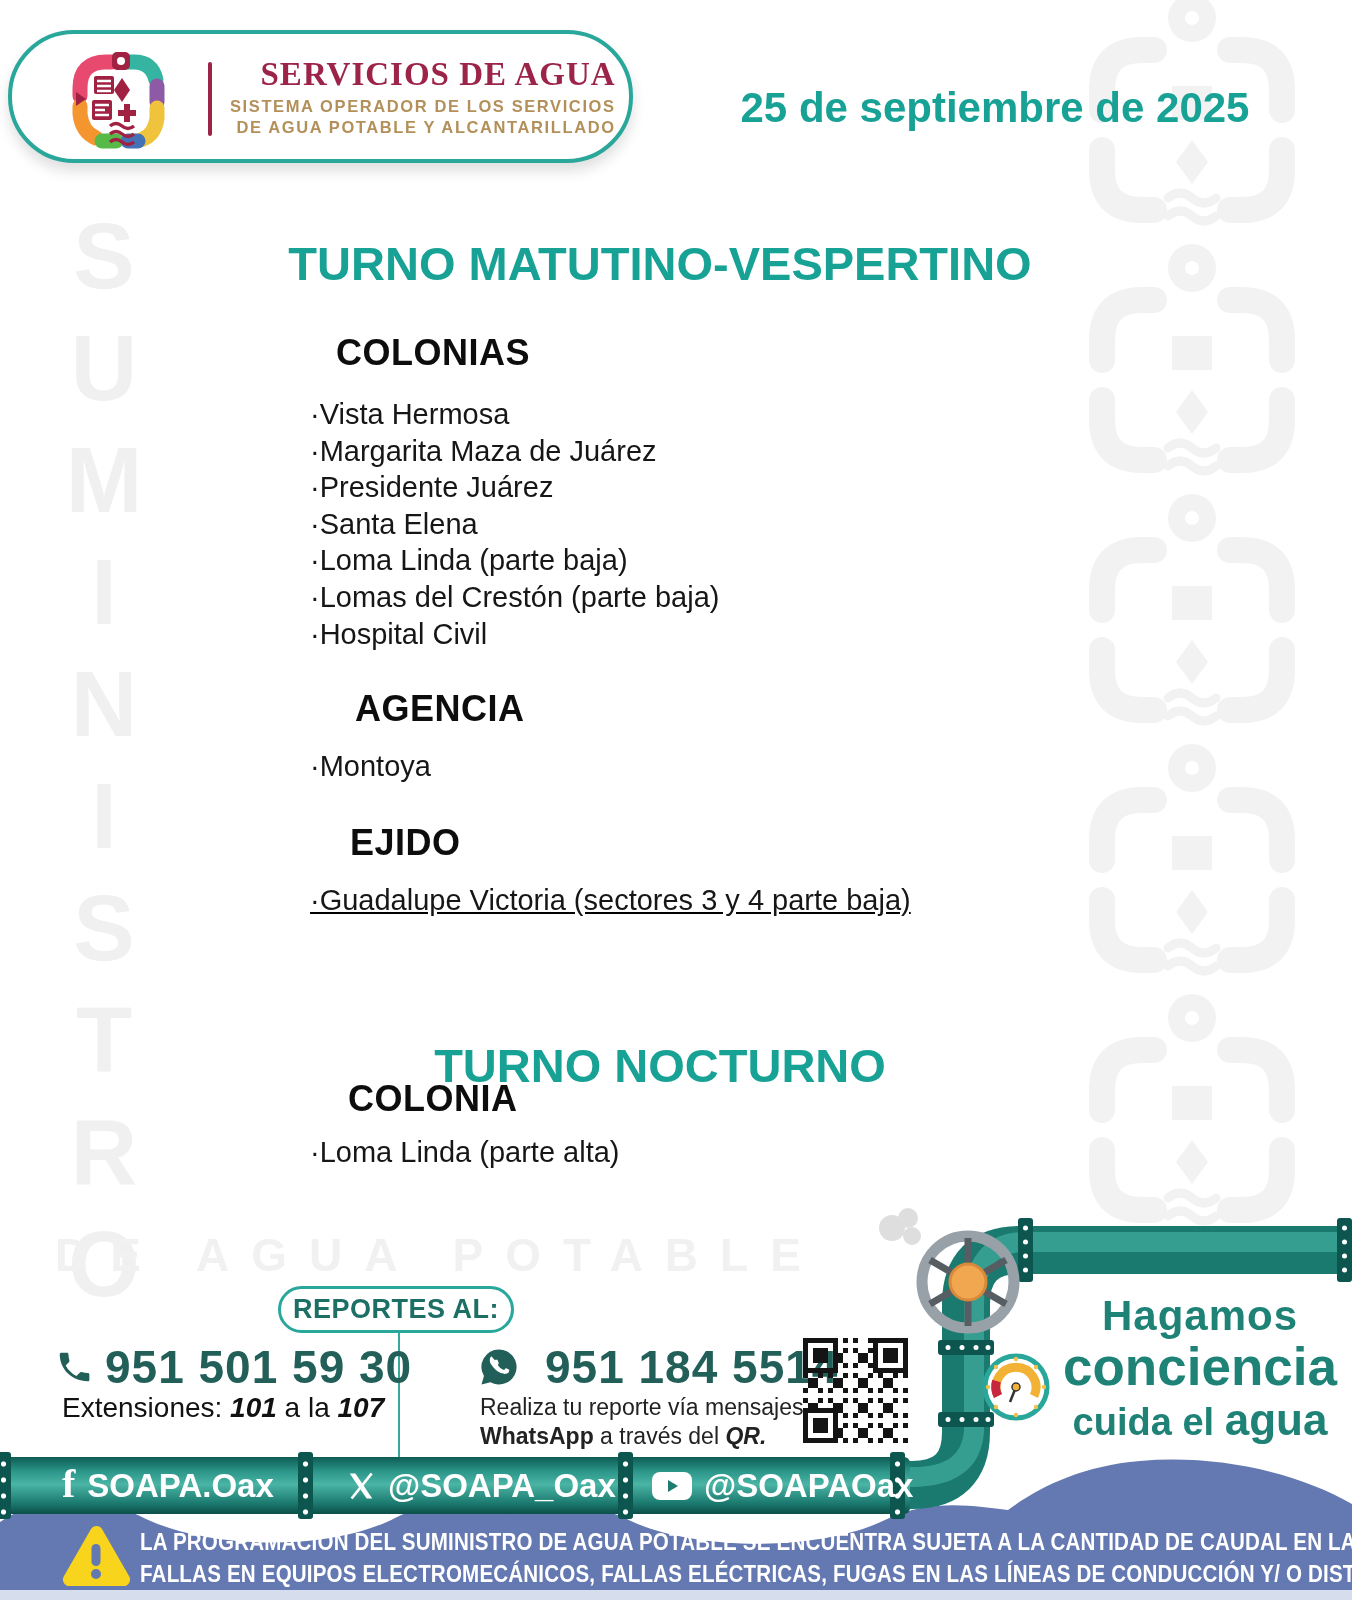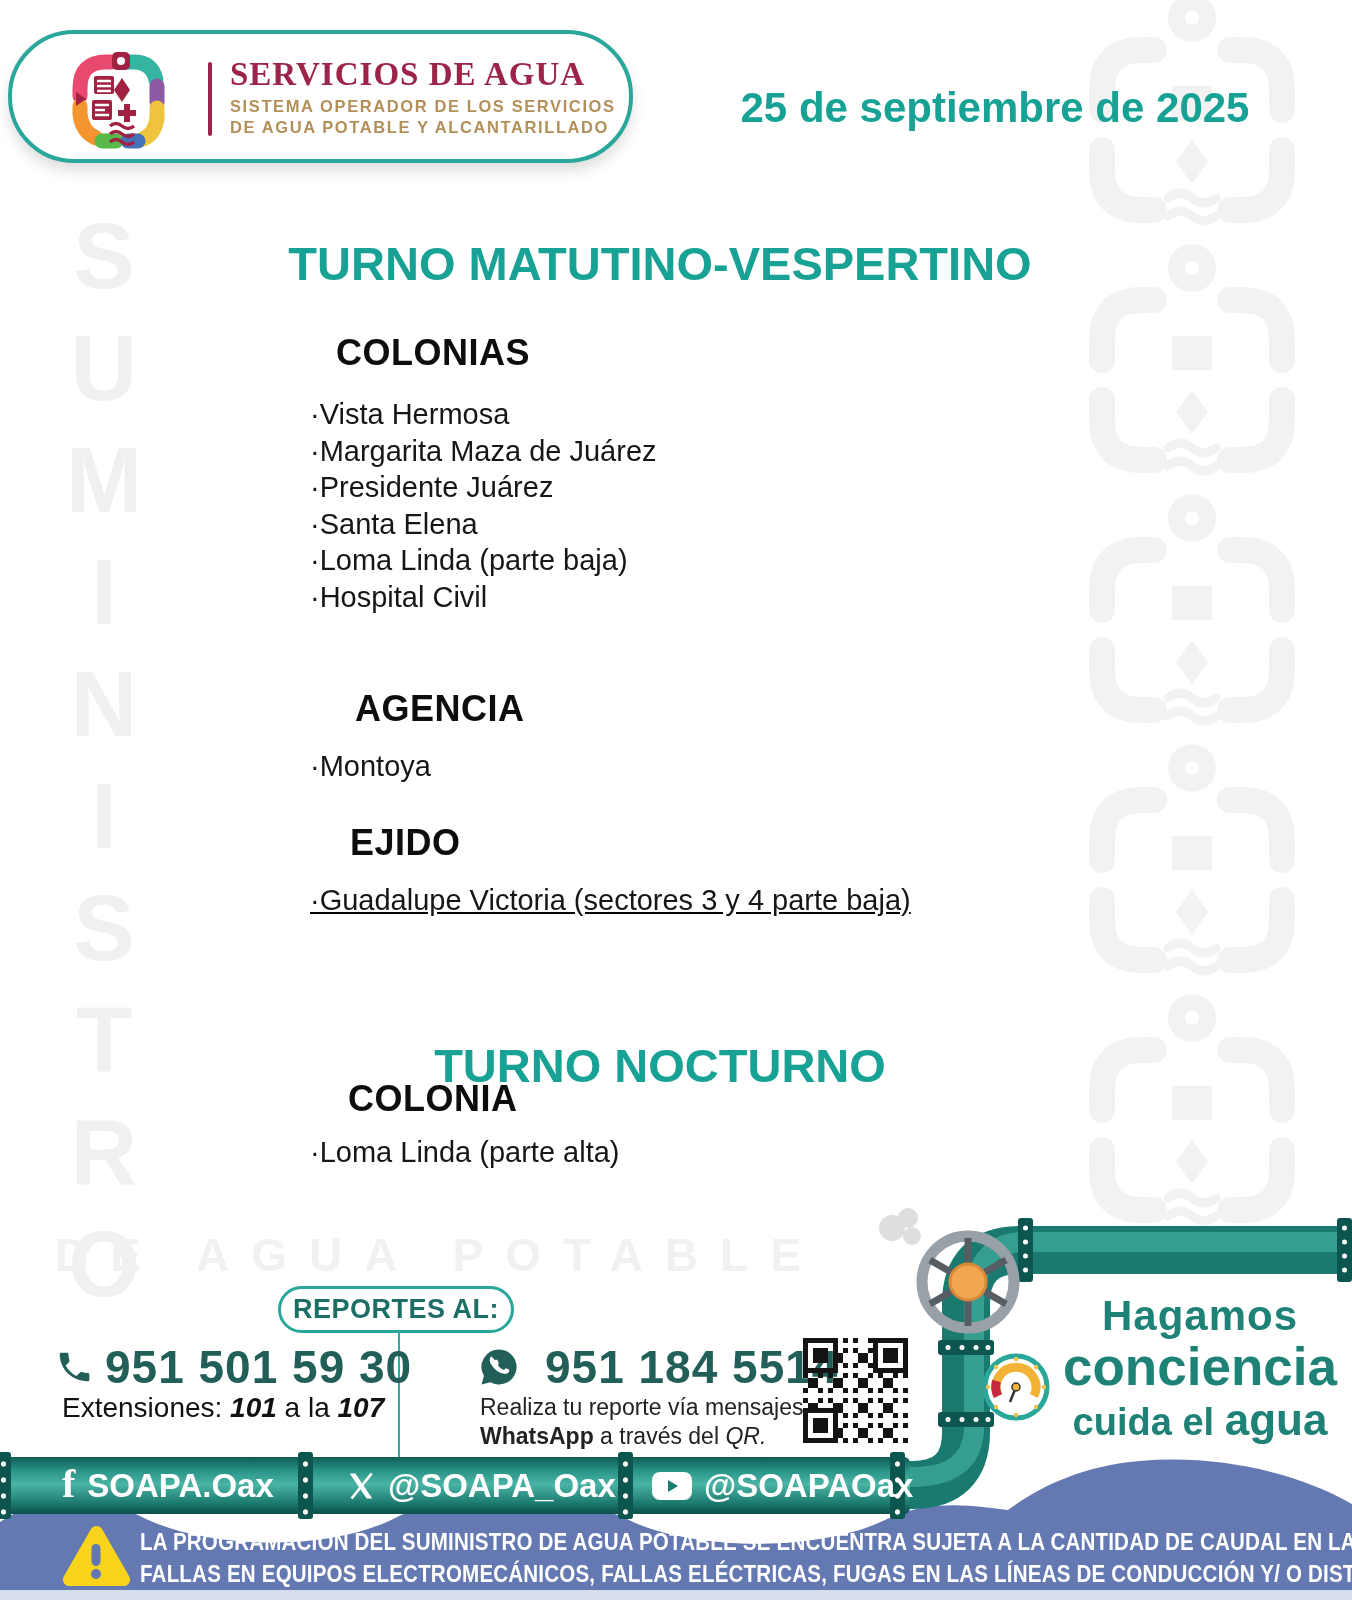--- a/index.html
+++ b/index.html
@@ -17,21 +17,21 @@
   .wm-horizontal {
     position:absolute; left:55px; top:1228px; z-index:0;
     font-size:46px; font-weight:bold; color:#f1f1f1; letter-spacing:22px; white-space:nowrap;
   }
   .wm-pattern { position:absolute; right:0; top:0; z-index:0; }
   
   .brand-pill {
     position:absolute; left:8px; top:30px; width:625px; height:133px; z-index:3;
     background:#fff; border:4px solid #2aa79b; border-radius:66px;
     box-shadow:0 8px 14px rgba(0,0,0,.13);
-    display:flex; align-items:center;
+    display:flex; align-items:center;text-align:right;
   }
   .brand-logo { position:absolute; left:48px; top:14px; }
   .brand-divider { position:absolute; left:196px; top:28px; width:4px; height:74px; background:#9d2449; border-radius:2px; }
   .brand-text { position:absolute; left:218px; top:22px; }
   .brand-title {
     font-family:"Liberation Serif", serif; font-weight:bold;
     font-size:33px; color:#9d2449; letter-spacing:1px;
   }
   .brand-sub { font-size:16.5px; font-weight:bold; color:#b3905a; letter-spacing:1.6px; margin-top:4px; }
   .date {
@@ -64,21 +64,21 @@
     font-size:27px; font-weight:bold; color:#1d6e64; letter-spacing:0.5px;
   }
   .reportes-divider { position:absolute; z-index:2; left:398px; top:1333px; width:2px; height:128px; background:#35a99b; }
   .phone-row { position:absolute; z-index:3; left:55px; top:1340px; display:flex; align-items:center; gap:12px; }
   .big-number { font-size:46px; font-weight:bold; color:#235f59; letter-spacing:1px; white-space:nowrap; }
   .extensions { position:absolute; z-index:3; left:62px; top:1392px; font-size:28px; color:#111; }
   .extensions b { font-style:italic; font-weight:bold; }
   .wa-row { position:absolute; z-index:3; left:478px; top:1340px; display:flex; align-items:center; gap:25px; }
   .wa-note { position:absolute; z-index:3; left:480px; top:1393px; font-size:23px; color:#222; line-height:29px; }
   .wa-note b { font-weight:bold; }
-  .wa-note i { font-style:italic; font-weight:normal;margin-top:20px; }
+  .wa-note i { font-style:italic; font-weight:bold;margin-top:20px; }
   .qr-box { position:absolute; z-index:3; left:803px; top:1338px; }
   
   .campaign { position:absolute; z-index:6; left:1050px; top:1292px; width:300px; text-align:center; color:#1f8276; }
   .campaign .c1 { font-size:42px; font-weight:bold; letter-spacing:1px; }
   .campaign .c2 { font-size:53px; font-weight:bold; margin-top:-4px; letter-spacing:0px; }
   .campaign .c3 { font-size:38px; font-weight:bold; margin-top:-2px; }
   .campaign .c3 .agua { font-size:44px; }
   
   .wave-svg { position:absolute; left:0; top:1450px; z-index:4; }
   .notice-triangle { position:absolute; z-index:6; left:60px; top:1524px; }
@@ -175,20 +175,21 @@
 
   <div class="turno-title t-matutino">TURNO MATUTINO-VESPERTINO</div>
 
   <div class="sec-heading h-colonias">COLONIAS</div>
   <ul class="item-list l-colonias">
     <li>·Vista Hermosa</li>
     <li>·Margarita Maza de Juárez</li>
     <li>·Presidente Juárez</li>
     <li>·Santa Elena</li>
     <li>·Loma Linda (parte baja)</li>
+    <li>·Lomas del Crestón (parte baja)</li>
     <li>·Hospital Civil</li>
   </ul>
 
   <div class="sec-heading h-agencia">AGENCIA</div>
   <ul class="item-list l-agencia">
     <li>·Montoya</li>
   </ul>
 
   <div class="sec-heading h-ejido">EJIDO</div>
   <ul class="item-list l-ejido">

